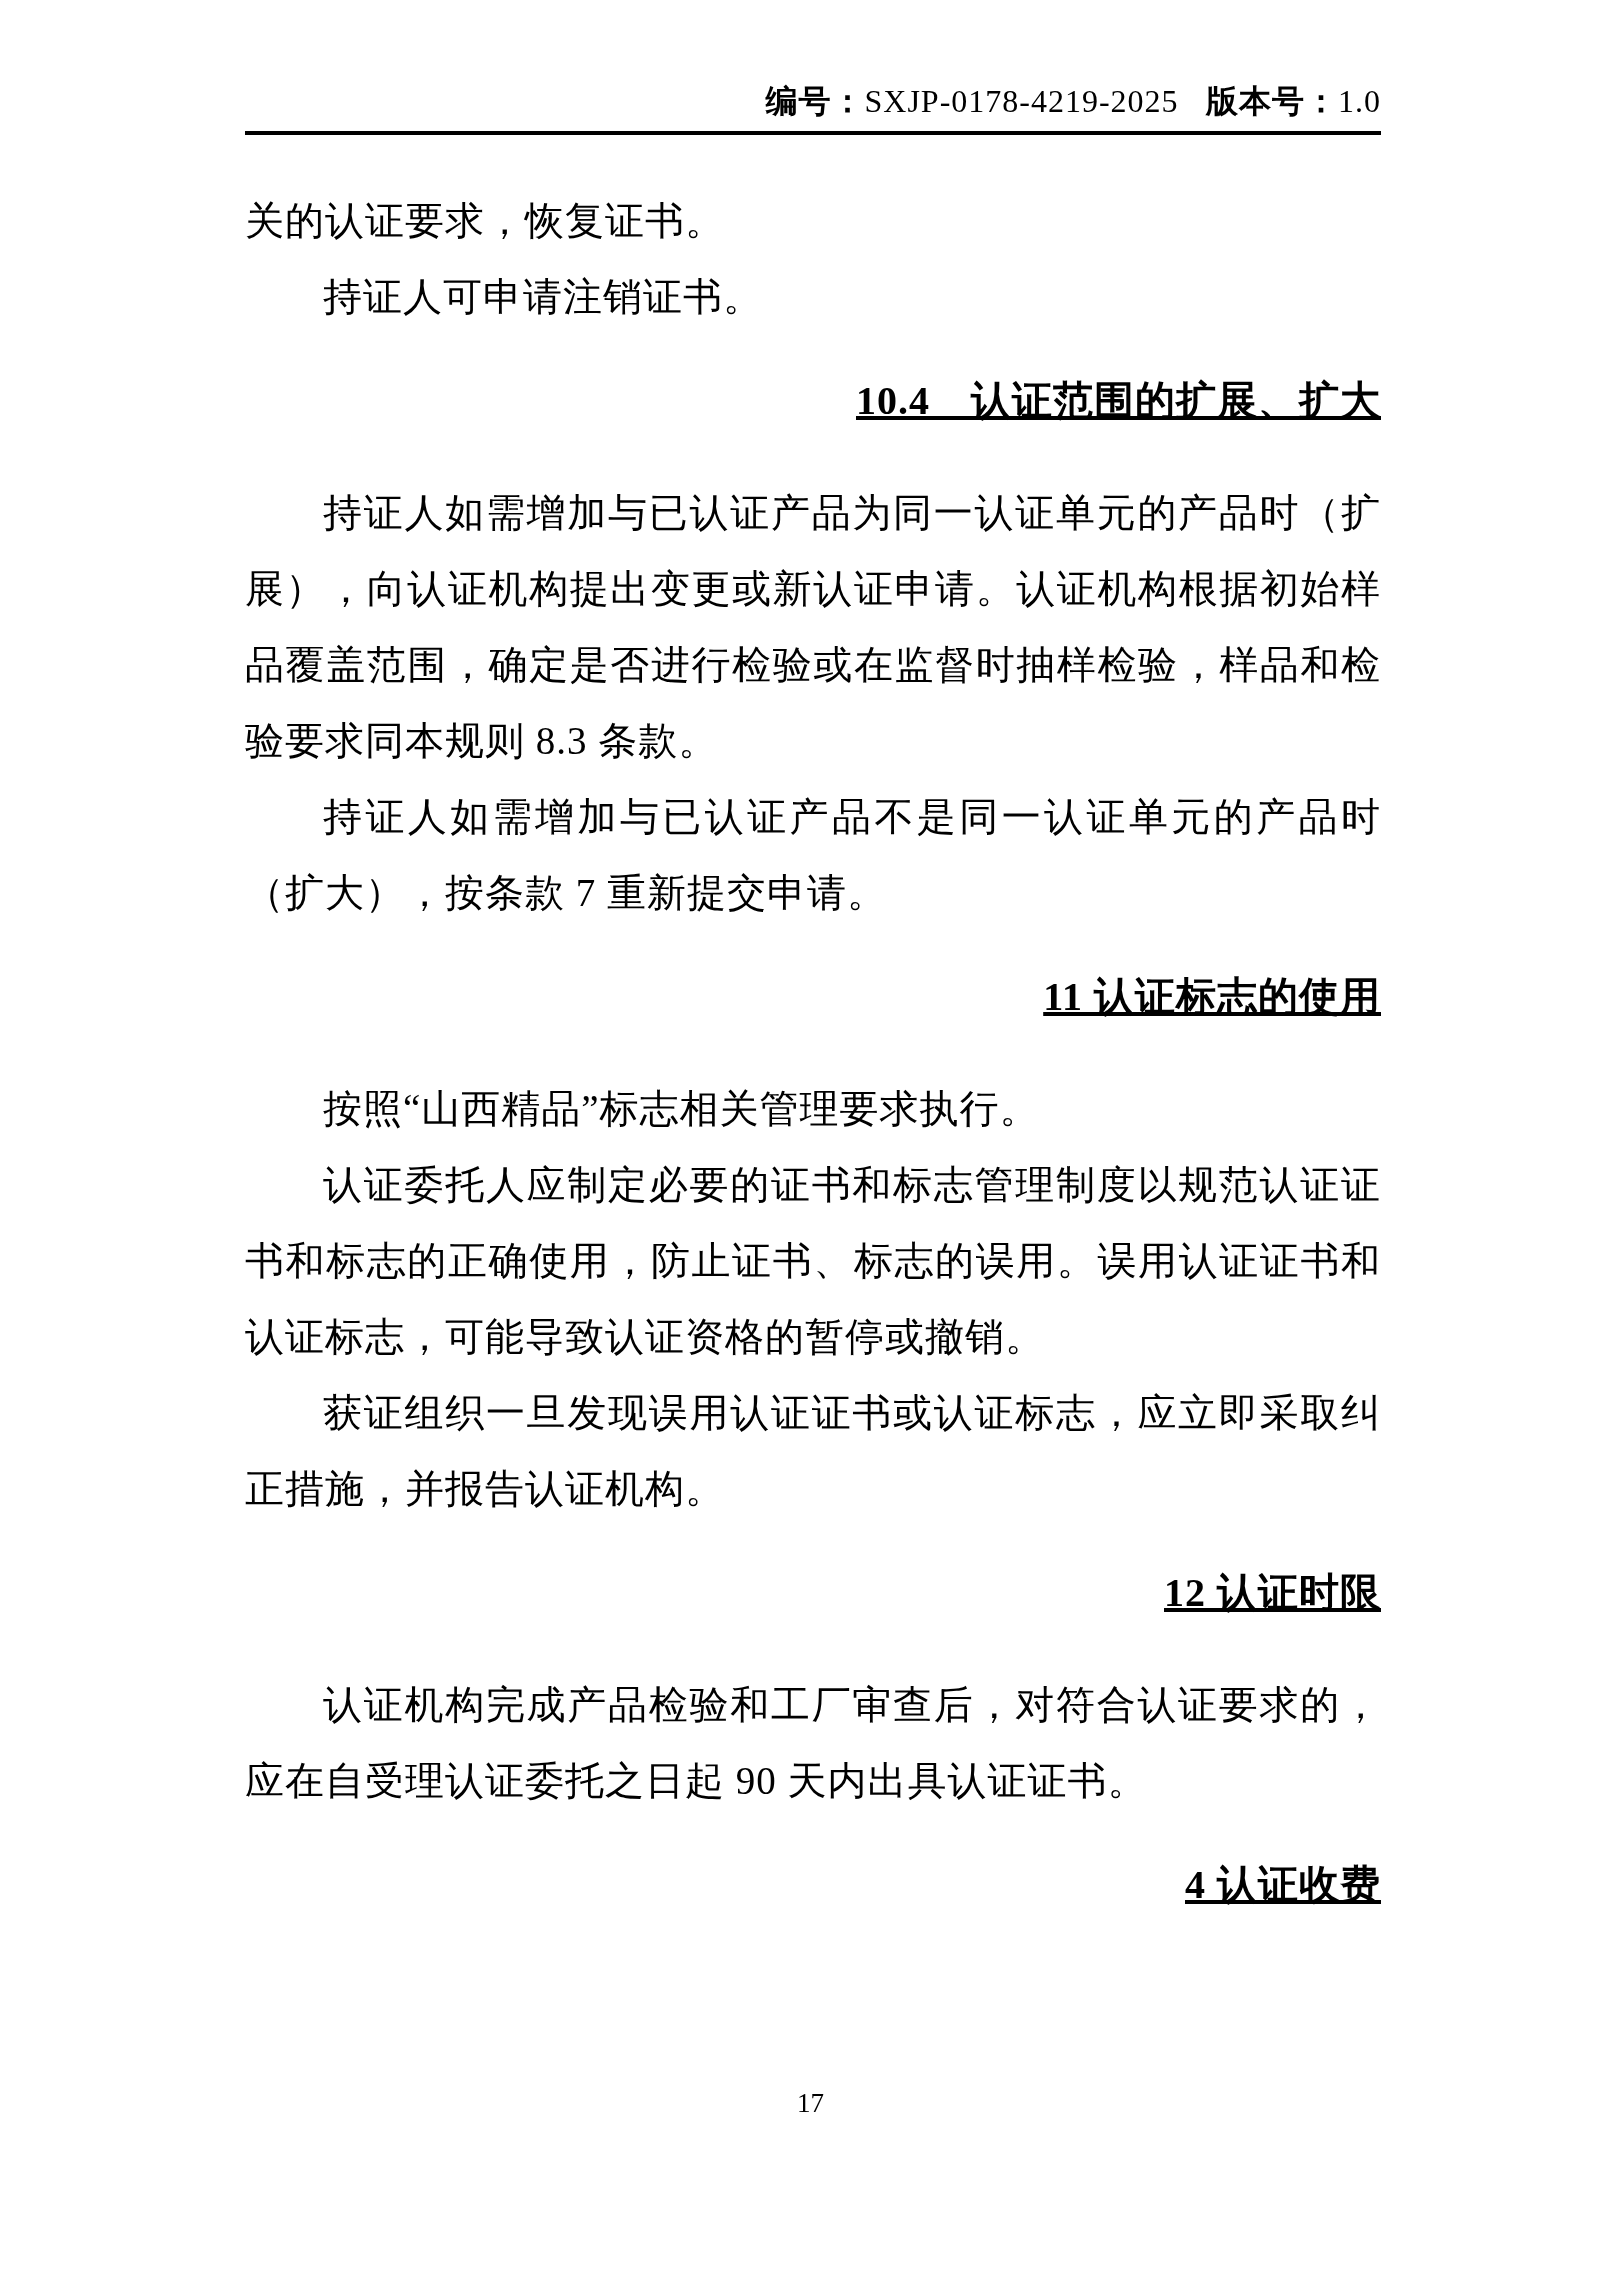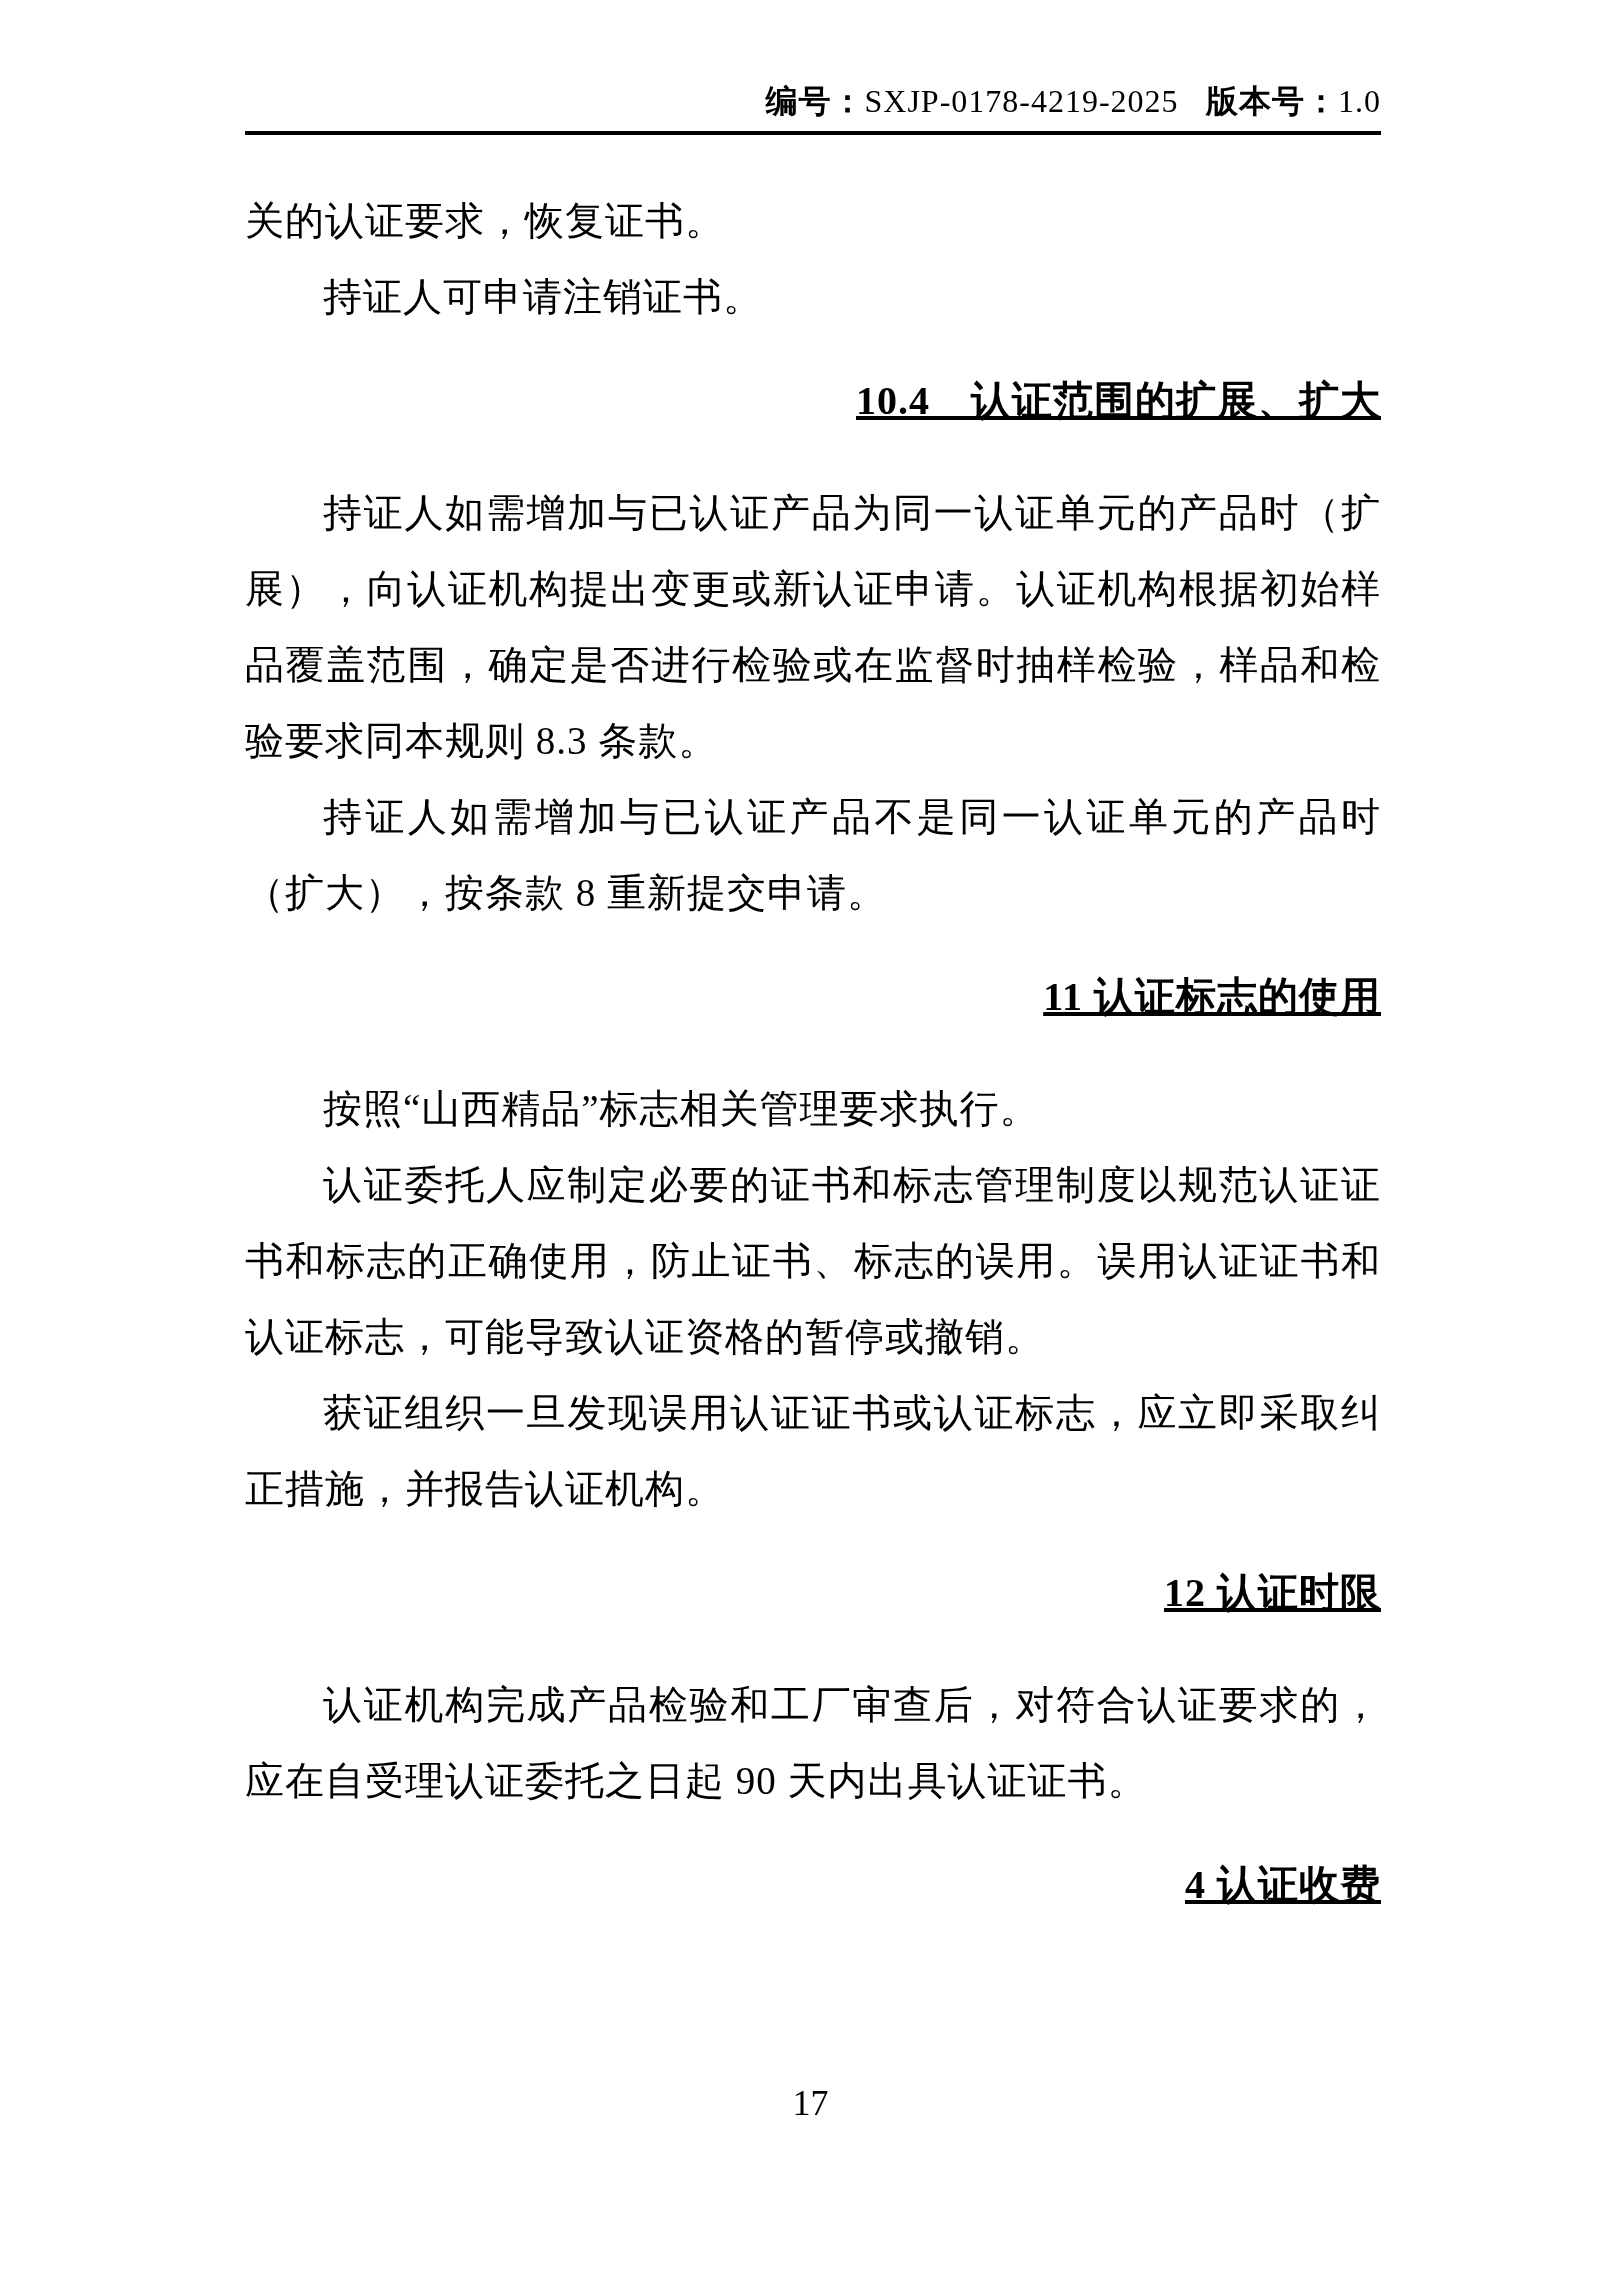--- a/index.html
+++ b/index.html
@@ -65,21 +65,21 @@
     letter-spacing: 1px;
     text-decoration: underline;
   }
   
   .doc-footer {
     position: absolute;
     left: 0;
     top: 2082px;
     width: 100%;
     text-align: center;
-    font-size: 36px;
+    font-size: 27px;
     line-height: 43px;
   }
 </style>
 </head>
 <body>
 
 <div class="page">
 
   <header class="doc-header">
     <div class="header-line">
@@ -87,21 +87,21 @@
     </div>
     <div class="header-rule"></div>
   </header>
 
   <main class="doc-body">
     <p class="para first-block">关的认证要求，恢复证书。</p>
     <p class="para indent">持证人可申请注销证书。</p>
 
     <h2 class="heading">10.4　认证范围的扩展、扩大</h2>
     <p class="para indent">持证人如需增加与已认证产品为同一认证单元的产品时（扩展），向认证机构提出变更或新认证申请。认证机构根据初始样品覆盖范围，确定是否进行检验或在监督时抽样检验，样品和检验要求同本规则 8.3 条款。</p>
-    <p class="para indent">持证人如需增加与已认证产品不是同一认证单元的产品时（扩大），按条款 8 重新提交申请。</p>
+    <p class="para indent">持证人如需增加与已认证产品不是同一认证单元的产品时（扩大），按条款 7 重新提交申请。</p>
 
     <h2 class="heading">11 认证标志的使用</h2>
     <p class="para indent">按照“山西精品”标志相关管理要求执行。</p>
     <p class="para indent">认证委托人应制定必要的证书和标志管理制度以规范认证证书和标志的正确使用，防止证书、标志的误用。误用认证证书和认证标志，可能导致认证资格的暂停或撤销。</p>
     <p class="para indent">获证组织一旦发现误用认证证书或认证标志，应立即采取纠正措施，并报告认证机构。</p>
 
     <h2 class="heading">12 认证时限</h2>
     <p class="para indent">认证机构完成产品检验和工厂审查后，对符合认证要求的，应在自受理认证委托之日起 90 天内出具认证证书。</p>
 
     <h2 class="heading">4 认证收费</h2>

